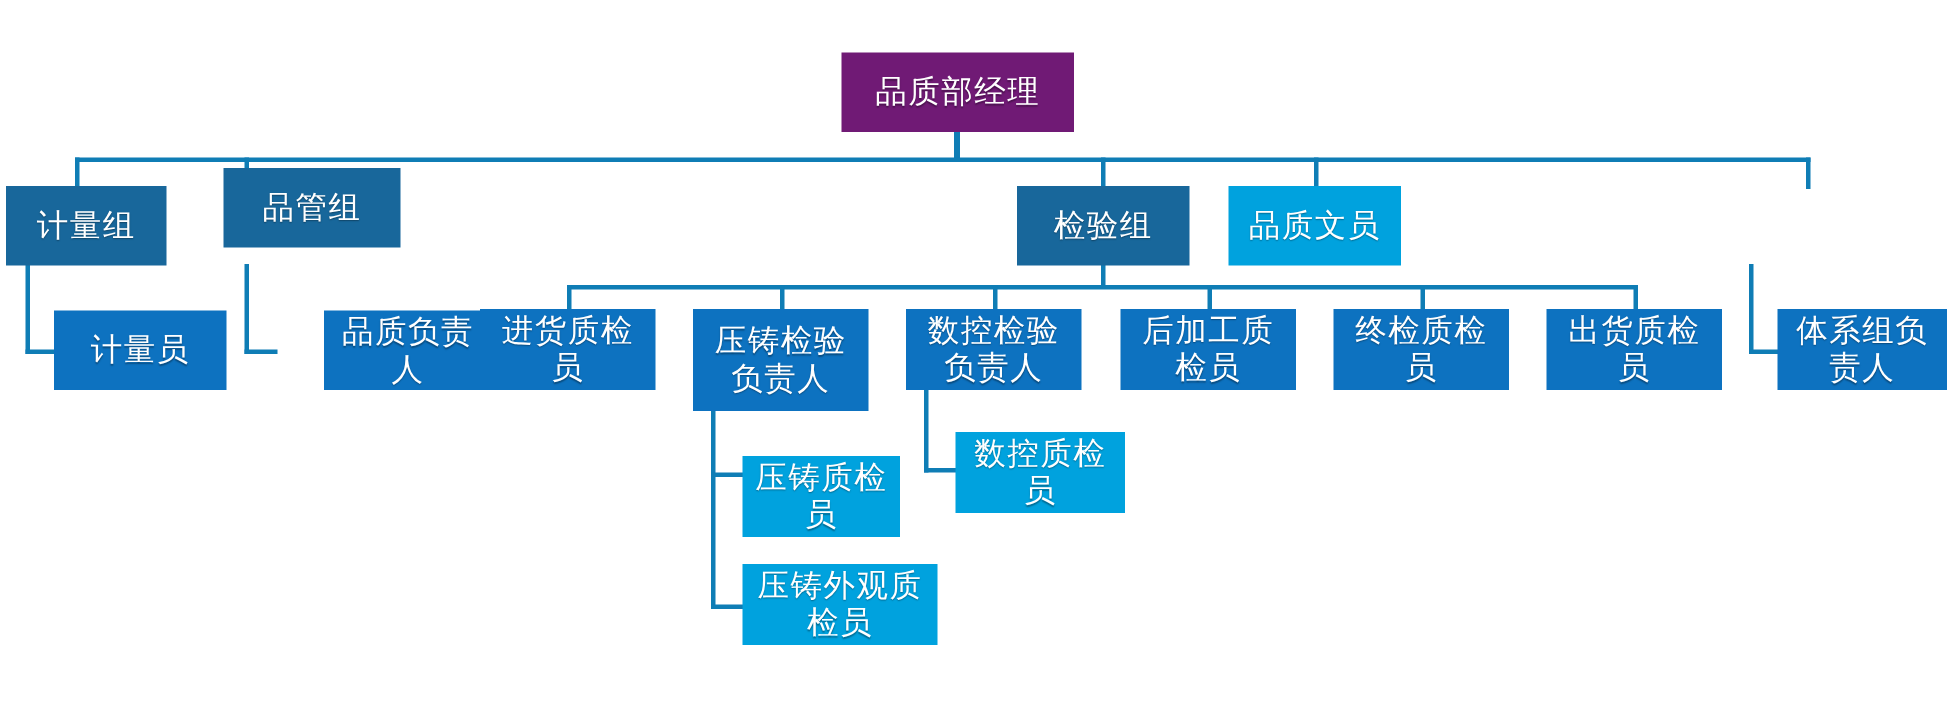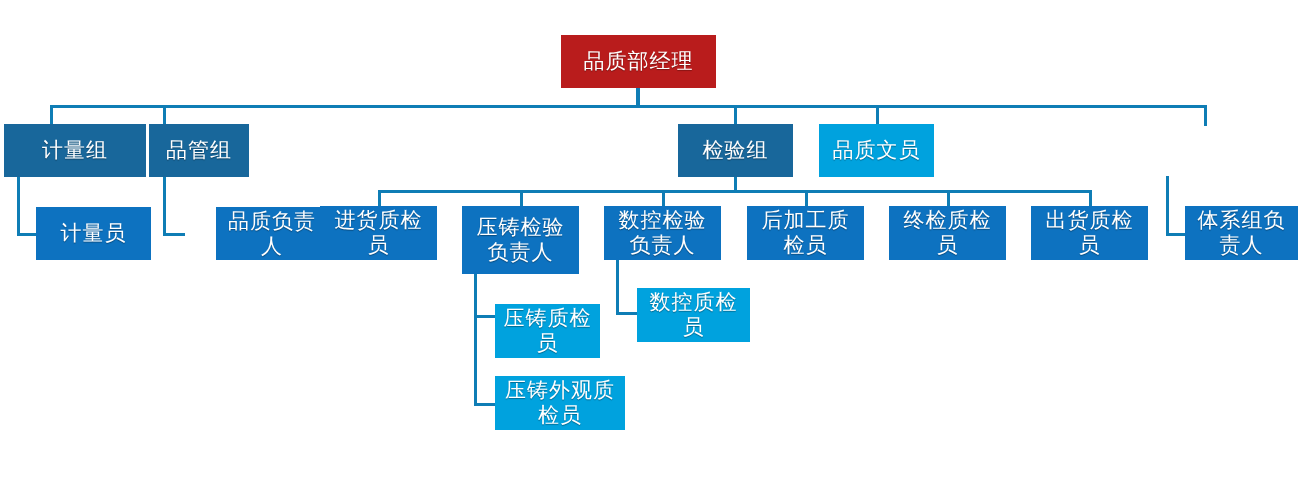--- a/index.html
+++ b/index.html
@@ -26,21 +26,21 @@
     text-align: center;
     color: #ffffff;
     font-size: 21px;
     font-weight: 400;
     line-height: 1.18;
     letter-spacing: 1px;
     padding: 2px 4px;
     text-shadow: 0 1px 1px rgba(0,0,0,0.35);
     font-family: "Liberation Serif", "DejaVu Serif", serif;
   }
-  .node.lvl-root { background: #b91c1c; }
+  .node.lvl-root { background: #701a75; }
   .node.lvl-dept { background: #18679b; }
   .node.lvl-staff { background: #0d72c0; }
   .node.lvl-sub   { background: #00a2de; }
 
   .conn {
     position: absolute;
     background: #0f7db5;
   }
   .conn.h { height: 3px; }
   .conn.v { width: 3px; }
@@ -80,23 +80,23 @@
 
   <div class="conn v" style="left:474px; top:259px; height:147px;"></div>
   <div class="conn h" style="left:474px; top:315px; width:22px;"></div>
   <div class="conn h" style="left:474px; top:403px; width:22px;"></div>
 
   <div class="conn v" style="left:616px; top:259px; height:56px;"></div>
   <div class="conn h" style="left:616px; top:312px; width:22px;"></div>
 
   <div class="node lvl-root" style="left:561px; top:35px; width:155px; height:53px;">品质部经理</div>
 
-  <div class="node lvl-dept" style="left:4px; top:124px; width:142px; height:53px;">计量组</div>
+  <div class="node lvl-dept" style="left:4px; top:124px; width:107px; height:53px;">计量组</div>
 
-  <div class="node lvl-dept" style="left:149px; top:124px; width:100px; height:53px;">品管组</div>
+  <div class="node lvl-dept" style="left:149px; top:112px; width:118px; height:53px;">品管组</div>
 
   <div class="node lvl-dept" style="left:678px; top:124px; width:115px; height:53px;">检验组</div>
 
   <div class="node lvl-sub" style="left:819px; top:124px; width:115px; height:53px;">品质文员</div>
 
 
   <div class="node lvl-staff" style="left:36px; top:207px; width:115px; height:53px;">计量员</div>
 
   <div class="node lvl-staff" style="left:181px; top:207px; width:112px; height:53px;margin-left:35px;">品质负责人</div>
 

